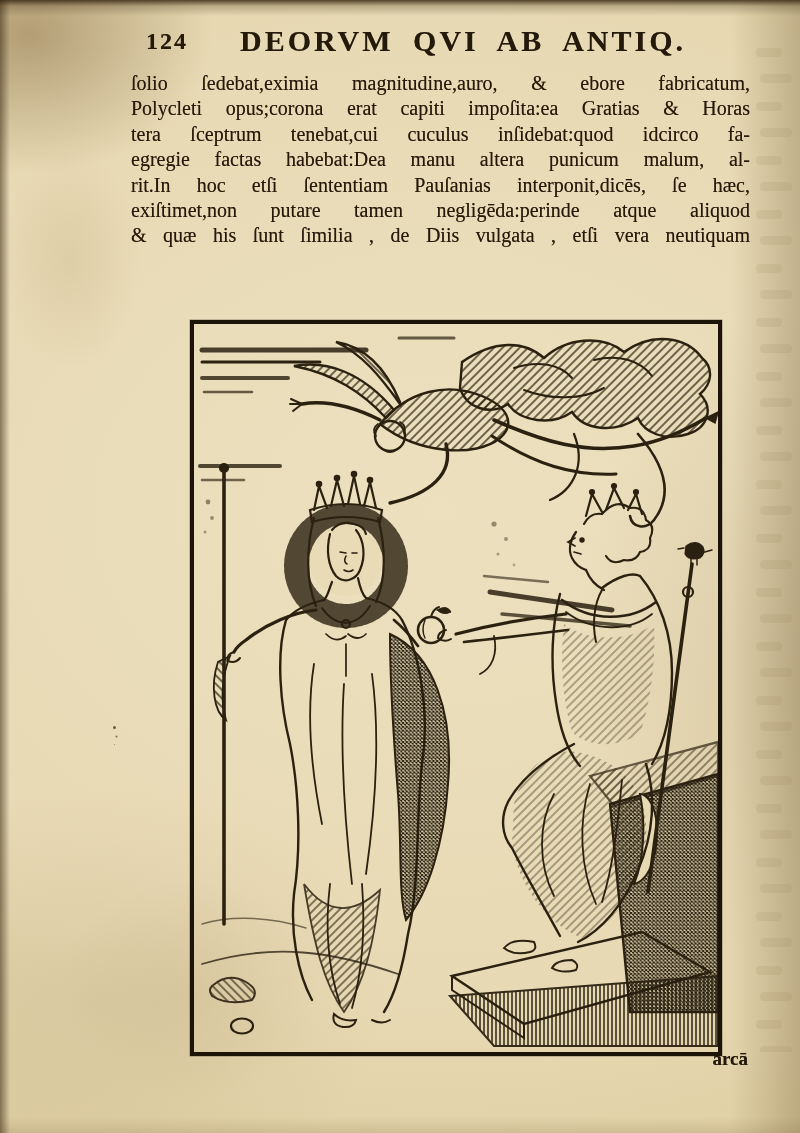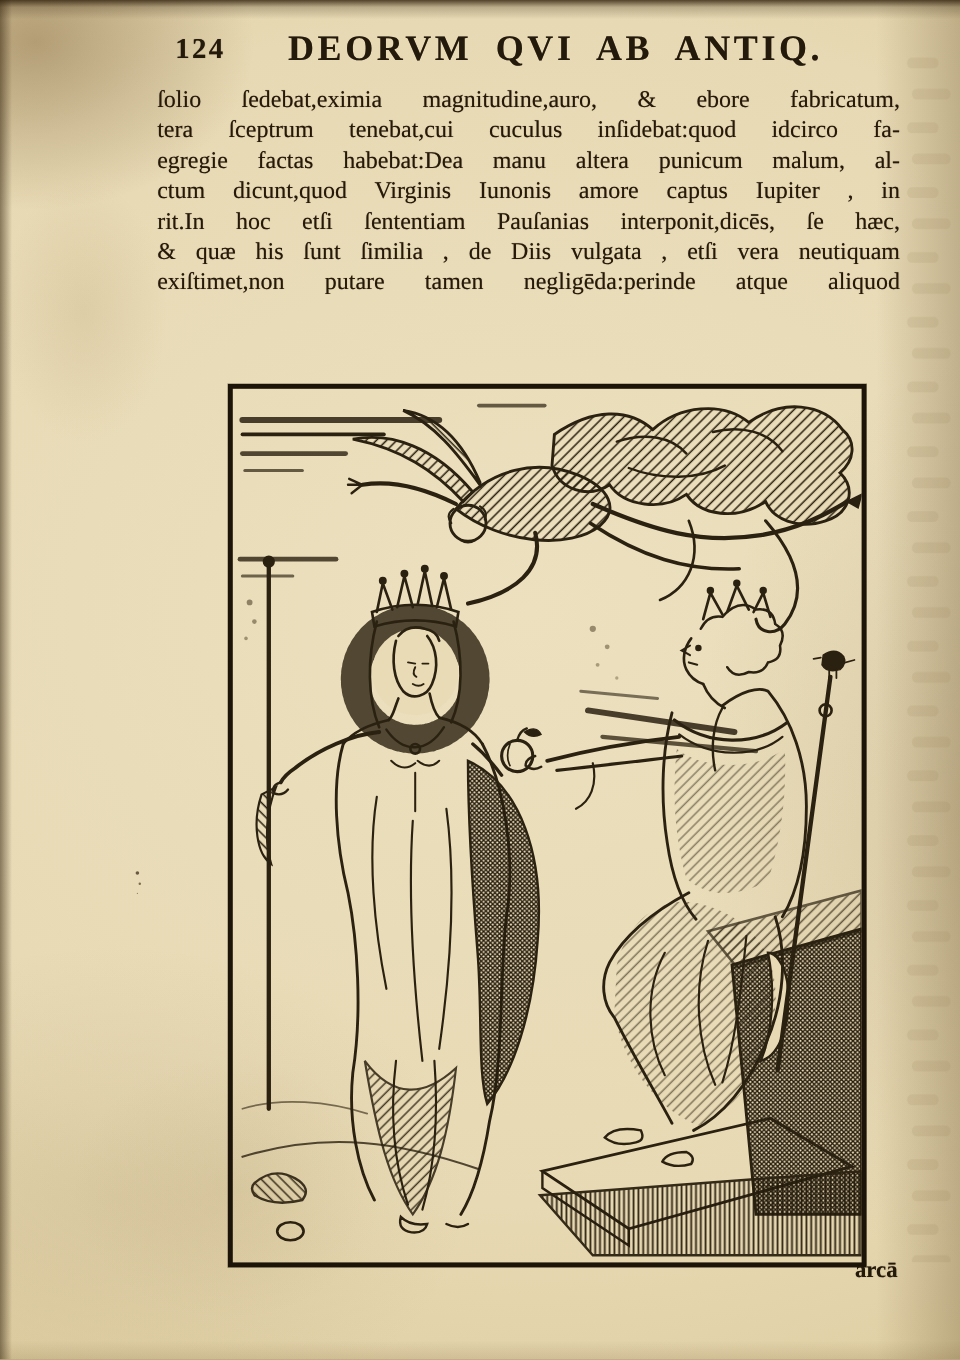--- a/index.html
+++ b/index.html
@@ -72,26 +72,26 @@
 
   <div class="stain-a"></div>
   <div class="stain-b"></div>
   <div class="specks"></div>
 
   <span class="pagenum">124</span>
   <h1 class="running-title">DEORVM QVI AB ANTIQ.</h1>
 
   <main class="bodytext">
     <div class="line">ſolio ſedebat,eximia magnitudine,auro, &amp; ebore fabricatum,</div>
+    <div class="line">Polycleti opus;corona erat capiti impoſita:ea Gratias &amp; Horas</div>
     <div class="line">tera ſceptrum tenebat,cui cuculus inſidebat:quod idcirco fa-</div>
     <div class="line">egregie factas habebat:Dea manu altera punicum malum, al-</div>
-    <div class="line">ctum dicunt,quod Virginis Iunonis amore captus Iupiter , in</div>
     <div class="line">rit.In hoc etſi ſententiam Pauſanias interponit,dicēs, ſe hæc,</div>
+    <div class="line">exiſtimet,non putare tamen negligēda:perinde atque aliquod</div>
     <div class="line">&amp; quæ his ſunt ſimilia , de Diis vulgata , etſi vera neutiquam</div>
-    <div class="line">exiſtimet,non putare tamen negligēda:perinde atque aliquod</div>
   </main>
 
   <figure class="woodcut">
     <svg width="524" height="728" viewBox="0 0 524 728" xmlns="http://www.w3.org/2000/svg">
       <defs>
         <pattern id="pD1" patternUnits="userSpaceOnUse" width="6" height="6" patternTransform="rotate(45)">
           <line x1="1" y1="0" x2="1" y2="6" stroke="#2b2110" stroke-width="1.3"></line>
         </pattern>
         <pattern id="pD2" patternUnits="userSpaceOnUse" width="6" height="6" patternTransform="rotate(-45)">
           <line x1="1" y1="0" x2="1" y2="6" stroke="#2b2110" stroke-width="1.3"></line>

